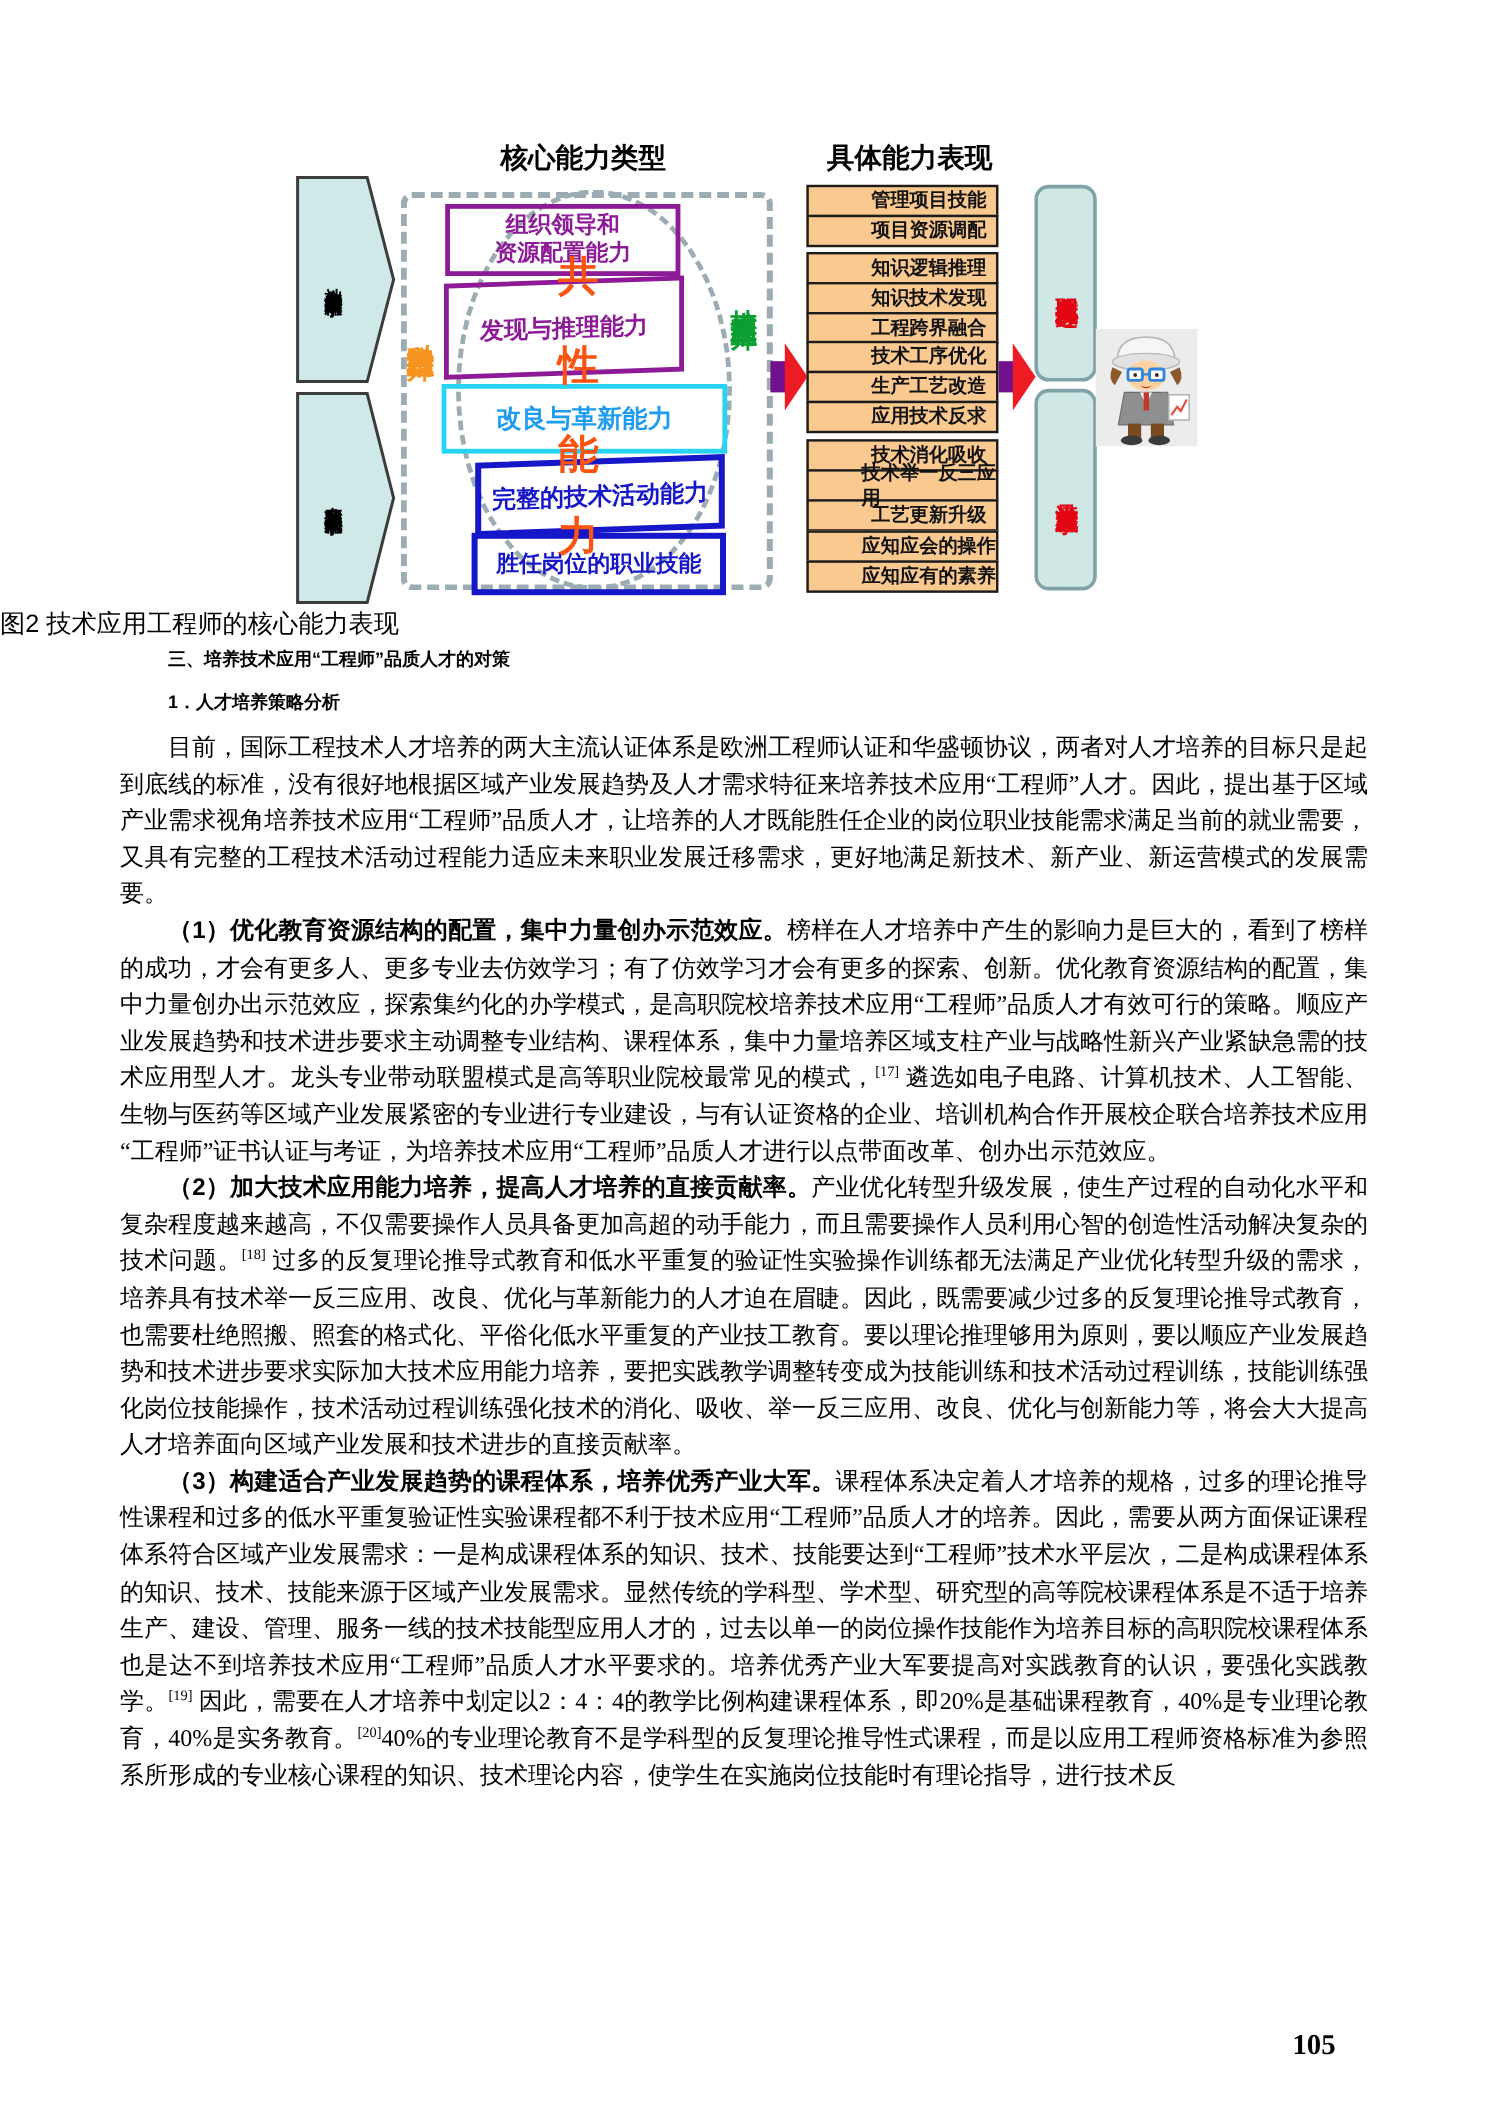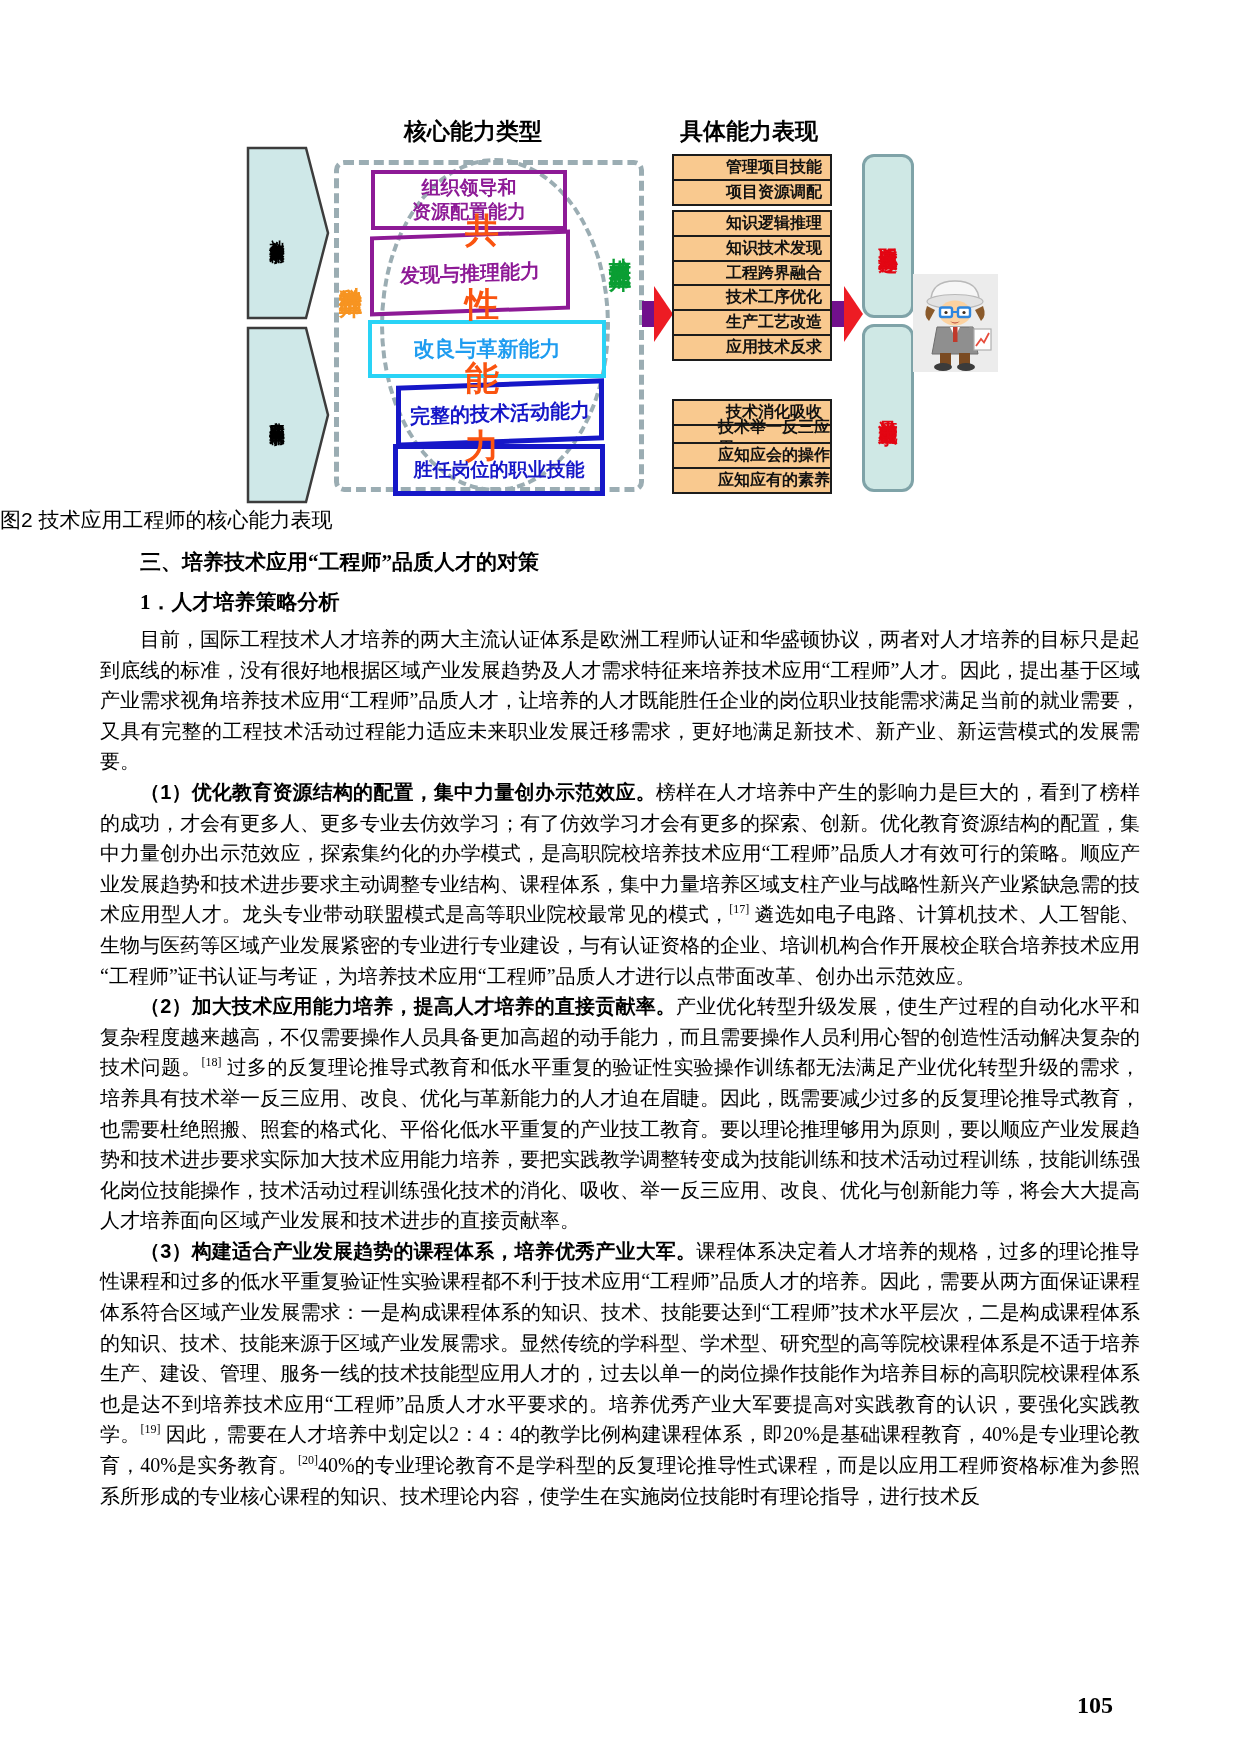--- a/index.html
+++ b/index.html
@@ -5,21 +5,21 @@
   html,body { margin:0; padding:0; }
   body {
     width:1240px; height:1753px; position:relative; background:#ffffff;
     font-family:"Liberation Serif", serif; color:#000; overflow:hidden;
   }
 
   
   #figure2 { position:absolute; left:0; top:100px; width:1240px; height:415px; }
 
   .fig-title { position:absolute; font-family:"Liberation Sans", sans-serif;
-    font-weight:bold; font-size:23px; color:#000; }
+    font-weight:bold; font-size:23px; color:#000; text-align:center; }
   #title-core { left:404px; top:16px; width:164px; }
   #title-specific { left:680px; top:16px; width:156px; }
 
   .pentagon { position:absolute; width:84px; }
   #pentagon-social { left:246px; top:46px; height:174px; }
   #pentagon-industry { left:246px; top:226px; height:178px; }
   .pentagon svg { position:absolute; left:0; top:0; width:100%; height:100%; }
   .pentagon .vtext { position:absolute; left:0; top:0; width:62px; height:100%;
     writing-mode:vertical-rl; text-orientation:upright; text-align:center;
     line-height:62px; font-size:15px; font-weight:bold; letter-spacing:1px;
@@ -43,21 +43,21 @@
   #core-2 { left:368px; top:220px; width:230px; height:50px; border:4px solid var(--cyanb); color:var(--cyant); font-size:21px; }
   #core-3 { left:396px; top:282px; width:198px; height:52px; border:5px solid var(--blue); color:var(--blue); font-size:20px; transform:skewY(-2deg); }
   #core-4 { left:393px; top:344px; width:202px; height:42px; border:5px solid var(--blue); color:var(--blue); font-size:19px; }
 
   .common-char { position:absolute; left:460px; width:44px; text-align:center;
     font-size:34px; font-weight:bold; color:var(--common); z-index:5;
     font-family:"Liberation Sans", sans-serif; }
   #common-0 { top:108px; } #common-1 { top:182px; } #common-2 { top:256px; } #common-3 { top:324px; }
 
   .ability-group { position:absolute; left:672px; width:160px; }
-  #group-0 { top:54px; } #group-1 { top:110px;text-align:center; } #group-2 { top:184px; } #group-3 { top:266px;margin-top:33px; } #group-4 { top:342px; }
+  #group-0 { top:54px; } #group-1 { top:110px;text-align:center; } #group-2 { top:184px; } #group-3 { top:266px; } #group-4 { top:342px; }
   .ability-box { height:23px; border:2px solid #1c1c1c; background:var(--boxfill);
     display:flex; align-items:center; justify-content:center; font-size:16px;
     font-weight:bold; color:#111; font-family:"Liberation Sans", sans-serif;padding-left:44px; }
   .ability-box + .ability-box { margin-top:-2px; }
 
   .outcome-box { position:absolute; left:862px; width:46px; border:3px solid #7fa3a8;
     background:var(--panel); border-radius:12px; display:flex; align-items:center;
     justify-content:center; }
   #outcome-0 { top:54px; height:158px; }
   #outcome-1 { top:224px; height:162px; }
@@ -71,22 +71,22 @@
     border-top:28px solid transparent; border-bottom:28px solid transparent;
     border-left:19px solid var(--arrowhead); }
 
   #engineer { position:absolute; left:913px; top:174px; width:85px; height:98px; }
 
   #fig-caption { position:absolute; left:0; top:506px; width:1240px; text-align:left;
     font-size:21px; font-family:"Liberation Sans", sans-serif; color:#000; }
 
   
   #article { position:absolute; left:100px; top:536px; width:1040px; }
-  #article h2, #article h3 { font-family:Liberation Serif, serif; font-size:21px;
-    font-weight:bold; margin:12px 0 8px 0; padding-left:40px; line-height:28px; }
+  #article h2, #article h3 { font-family:Liberation Sans, sans-serif; font-size:15px;
+    font-weight:bold; margin:0 0 8px 0; padding-left:40px; line-height:28px; }
   #paragraphs p { margin:0; font-size:20px; line-height:30.6px; text-align:justify;
     text-indent:40px; font-family:"Liberation Serif", serif; }
   .seg-bold { font-weight:bold; font-family:"Liberation Sans", sans-serif; }
   sup.seg-sup { font-size:12px; line-height:0; }
 
   #page-number { position:absolute; left:1050px; top:1692px; width:90px; text-align:center;
     font-size:24px; font-weight:bold; font-family:"Liberation Serif", serif; }
 </style>
 </head>
 <body>

